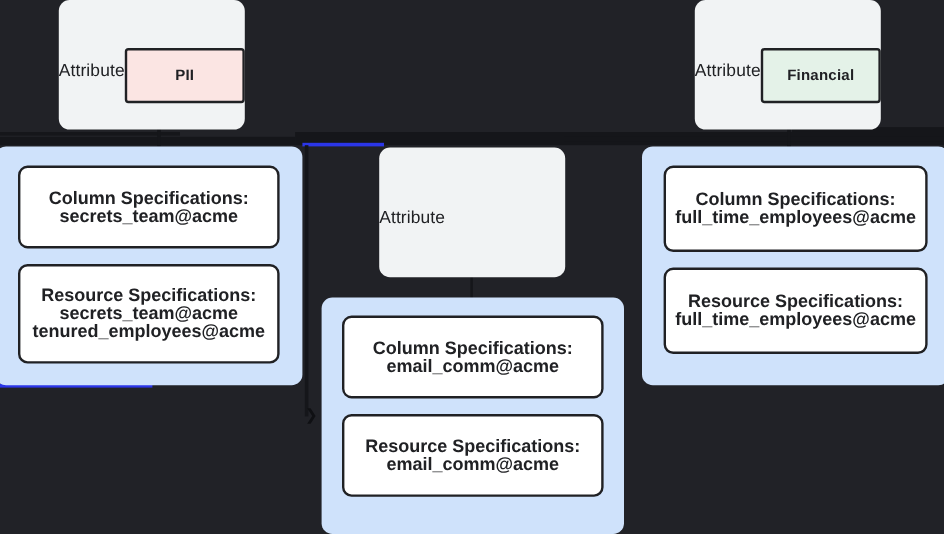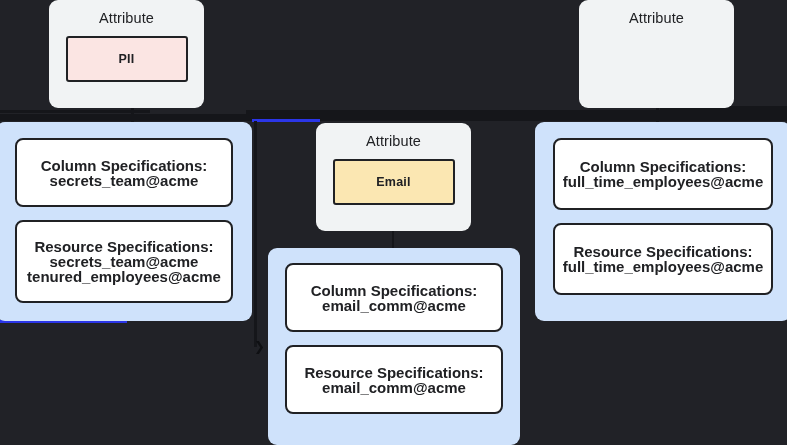--- a/index.html
+++ b/index.html
@@ -32,21 +32,21 @@
     background: #2b36e8;
   }
 
   
   .attr-card {
     position: absolute;
     background: #f1f3f4;
     border-radius: 9px;
     box-sizing: border-box;
     display: flex;
-    flex-direction: column;
+    flex-direction: row;
     align-items: center;
     justify-content: flex-start;
     padding-top: 9px;
   }
   .attr-card .attr-title {
     font-size: 14.5px;
     font-weight: 400;
     color: #202124;
     line-height: 18px;
     letter-spacing: .1px;
@@ -124,25 +124,25 @@
 
   <span class="chevron" style="left:254px; top:340px;">❯</span>
 
   <div class="attr-card" style="left:49px; top:0px; width:155px; height:108px;">
     <div class="attr-title">Attribute</div>
     <div class="chip" style="width:122px; height:46px; background:#fbe5e3;">PII</div>
   </div>
 
   <div class="attr-card" style="left:579px; top:0px; width:155px; height:108px;">
     <div class="attr-title">Attribute</div>
+    <div class="chip" style="width:122px; height:46px; background:#e4f2e8;">Financial</div>
   </div>
 
   <div class="attr-card" style="left:316px; top:123px; width:155px; height:108px;">
     <div class="attr-title">Attribute</div>
-    <div class="chip" style="width:122px; height:46px; background:#fbe7b2;">Email</div>
   </div>
 
   <div class="spec-panel" style="left:-4px; top:122px; width:256px; height:199px; padding-top:16px; gap:13px;">
     <div class="spec-box" style="width:218px; height:69px;">Column Specifications:
 secrets_team@acme</div>
     <div class="spec-box" style="width:218px; height:83px;">Resource Specifications:
 secrets_team@acme
 tenured_employees@acme</div>
   </div>
 

